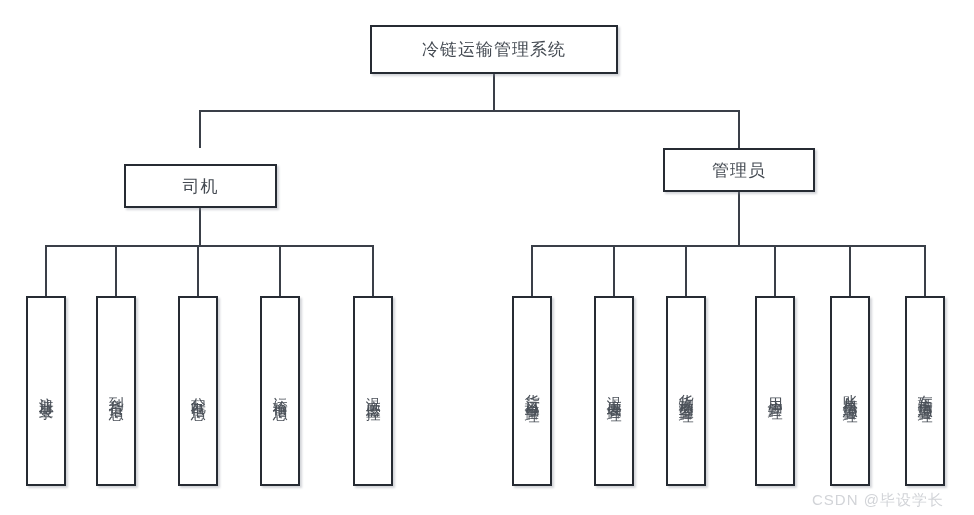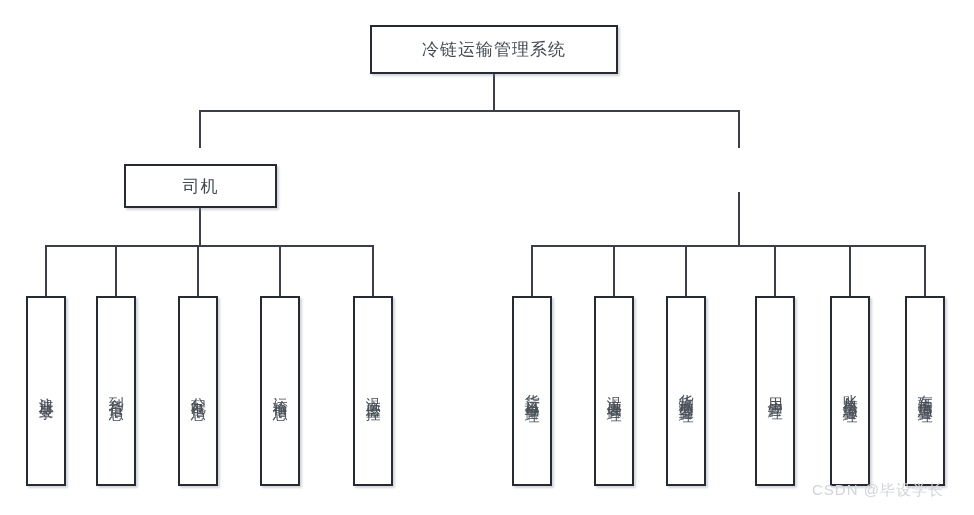--- a/index.html
+++ b/index.html
@@ -104,20 +104,23 @@
   <div class="line v" style="left:924px; top:245px; height:51px;"></div>
 
   <div class="node node-root" style="left:370px; top:25px; width:248px; height:49px;">
     <span>冷链运输管理系统</span>
   </div>
 
   <div class="node node-branch" style="left:124px; top:164px; width:153px; height:44px;">
     <span>司机</span>
   </div>
 
+  <div class="node node-branch" style="left:663px; top:148px; width:152px; height:44px;">
+    <span>管理员</span>
+  </div>
 
   <div class="node node-leaf" style="left:26px; top:296px; width:40px; height:190px;">
     <span class="leaf-text">注册登录</span>
   </div>
   <div class="node node-leaf" style="left:96px; top:296px; width:40px; height:190px;">
     <span class="leaf-text">到货信息</span>
   </div>
   <div class="node node-leaf" style="left:178px; top:296px; width:40px; height:190px;">
     <span class="leaf-text">分配信息</span>
   </div>
@@ -140,15 +143,15 @@
   <div class="node node-leaf" style="left:755px; top:296px; width:40px; height:190px;">
     <span class="leaf-text">用户管理</span>
   </div>
   <div class="node node-leaf" style="left:830px; top:296px; width:40px; height:190px;">
     <span class="leaf-text">账单信息管理</span>
   </div>
   <div class="node node-leaf" style="left:905px; top:296px; width:40px; height:190px;">
     <span class="leaf-text">车辆信息管理</span>
   </div>
 
-  <div class="watermark" style="left:812px; top:481px;">CSDN @毕设学长</div>
+  <div class="watermark" style="left:812px; top:491px;">CSDN @毕设学长</div>
 
 </div>
 
 </body></html>

